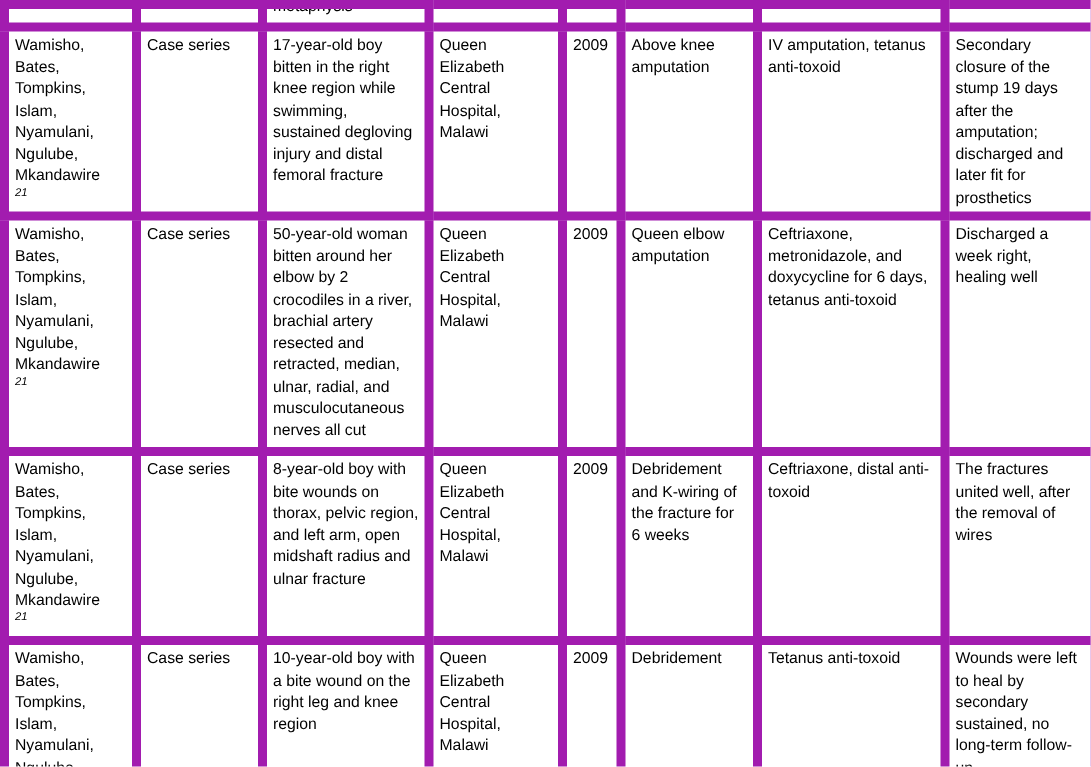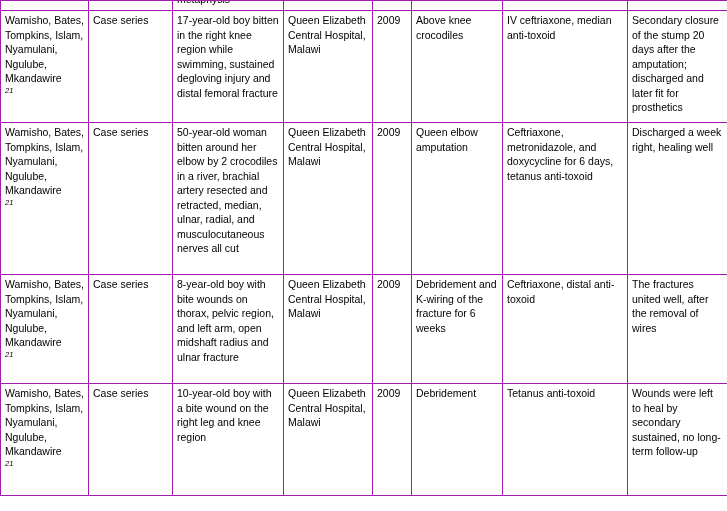--- a/index.html
+++ b/index.html
@@ -16,21 +16,21 @@
     color: #000000;
   }
   #evidence-table {
     width: 727px;
     border-collapse: collapse;
     table-layout: fixed;
     font-size: 10.5px;
     line-height: 14.5px;
   }
   #evidence-table td {
-    border: 1px solid #a21caf;
+    border: 6px solid #a21caf;
     vertical-align: top;
     padding: 2px 4px 2px 4px;
     word-wrap: break-word;
     overflow-wrap: break-word;
   }
   
   col.c1 { width: 88px; }
   col.c2 { width: 84px; }
   col.c3 { width: 111px; }
   col.c4 { width: 89px; }
@@ -112,27 +112,27 @@
       <td>
           <span class="cell-text">17-year-old boy bitten in the right knee region while swimming, sustained degloving injury and distal femoral fracture</span>
         </td>
       <td>
           <span class="cell-text">Queen Elizabeth Central Hospital, Malawi</span>
         </td>
       <td>
           <span class="cell-text">2009</span>
         </td>
       <td>
-          <span class="cell-text">Above knee crocodiles</span>
-        </td>
-      <td>
-          <span class="cell-text">IV ceftriaxone, median anti-toxoid</span>
-        </td>
-      <td>
-          <span class="cell-text">Secondary closure of the stump 20 days after the amputation; discharged and later fit for prosthetics</span>
+          <span class="cell-text">Above knee amputation</span>
+        </td>
+      <td>
+          <span class="cell-text">IV amputation, tetanus anti-toxoid</span>
+        </td>
+      <td>
+          <span class="cell-text">Secondary closure of the stump 19 days after the amputation; discharged and later fit for prosthetics</span>
         </td>
     </tr>
 
     <tr class="r2">
       <td><span class="cell-text">Wamisho, Bates, Tompkins, Islam, Nyamulani, Ngulube, Mkandawire</span><sup>21</sup></td>
       <td>
           <span class="cell-text">Case series</span>
         </td>
       <td>
           <span class="cell-text">50-year-old woman bitten around her elbow by 2 crocodiles in a river, brachial artery resected and retracted, median, ulnar, radial, and musculocutaneous nerves all cut</span>

